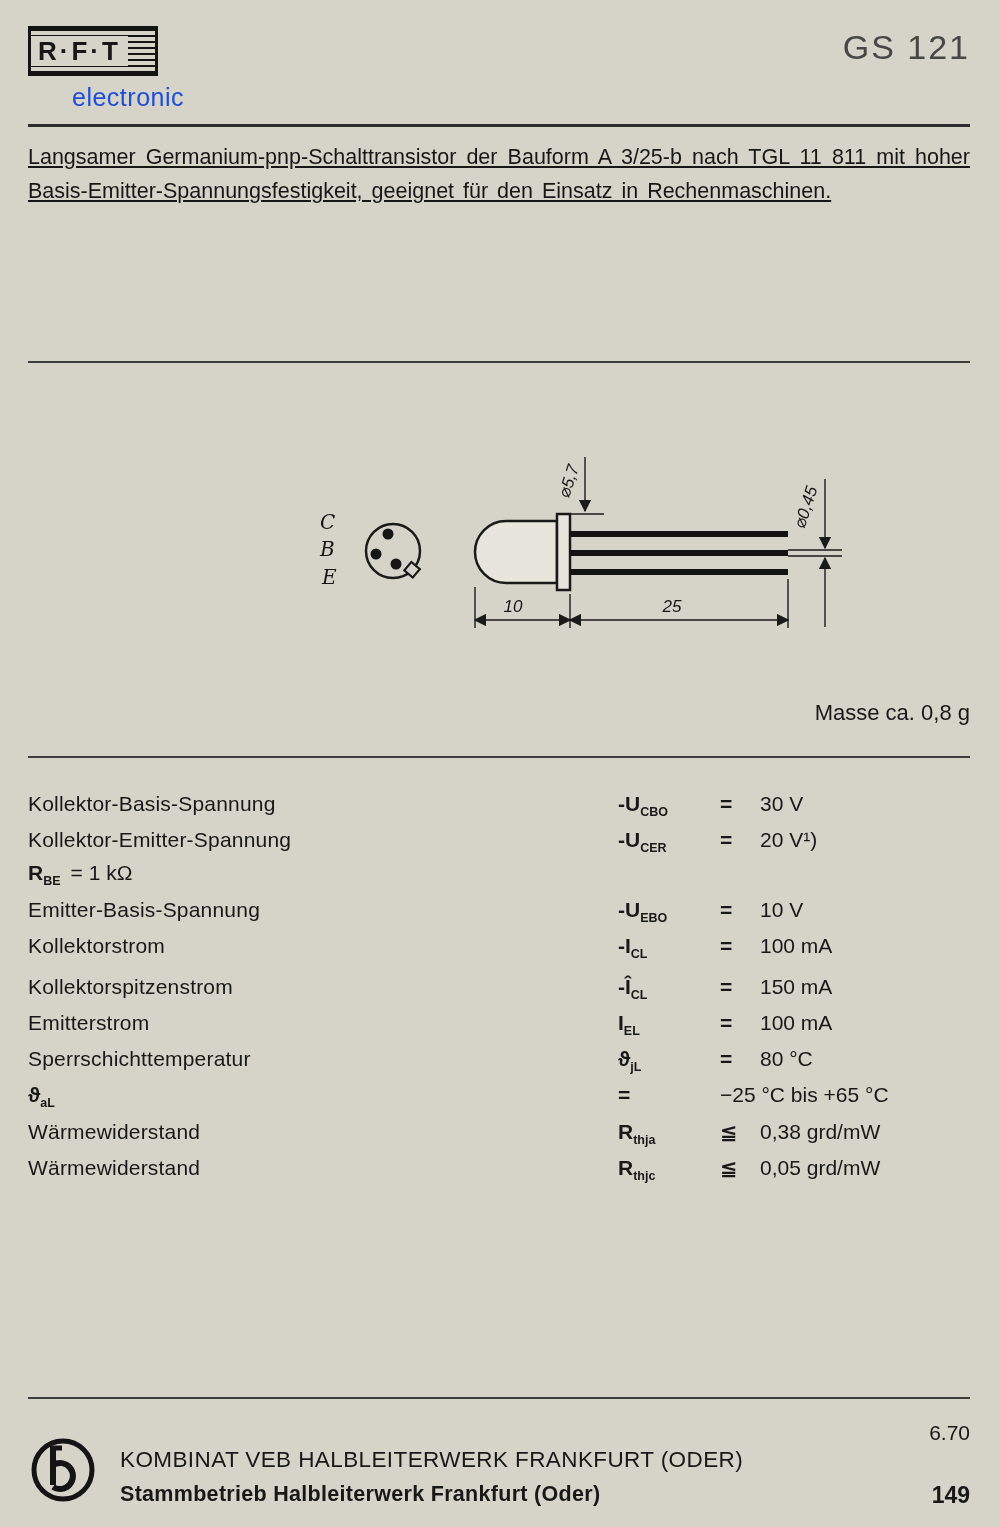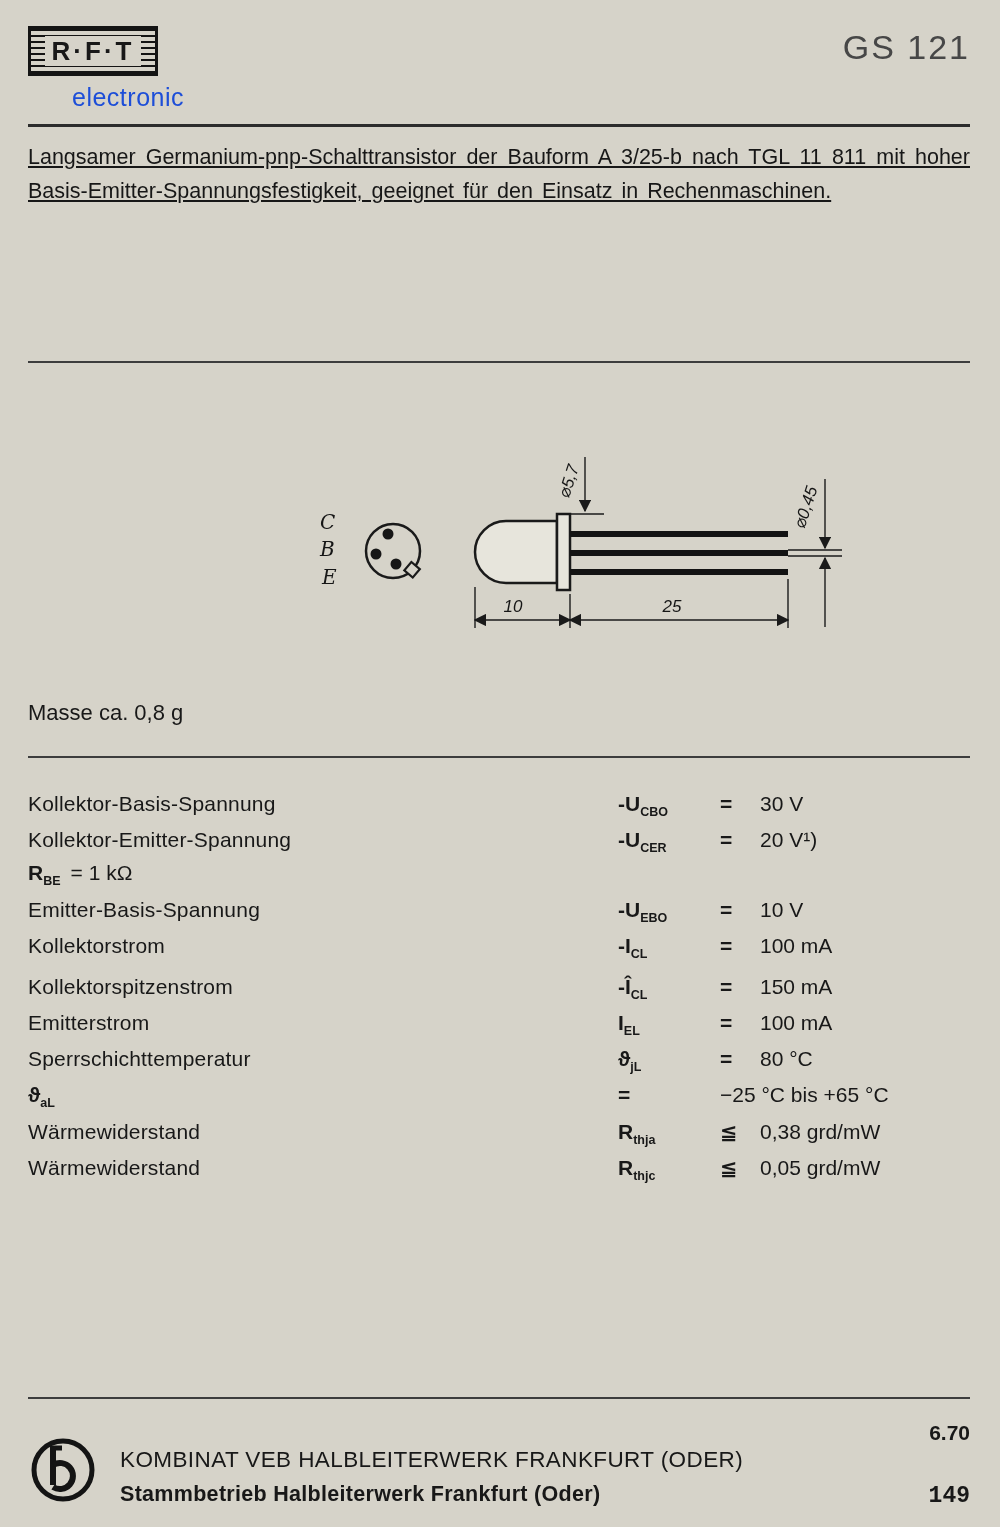--- a/index.html
+++ b/index.html
@@ -8,64 +8,64 @@
   body { font-family:"Liberation Sans","DejaVu Sans",sans-serif; }
   .page {
     width:1000px; height:1527px; margin:0 auto; position:relative; overflow:hidden;
     background:#d6d3c9; color:#181818; padding:0 30px 0 28px;
   }
   
   .header { display:flex; justify-content:space-between; align-items:flex-start; padding-top:26px; }
   .rft-logo {
     width:130px; height:50px; border:3px solid #141414;
     background:repeating-linear-gradient(to bottom,#141414 0 2px, rgba(0,0,0,0) 2px 6px);
-    display:flex; align-items:center; justify-content:center;
+    display:flex; align-items:center; 
   }
   .rft-letters { font-weight:bold; font-size:26px; letter-spacing:3px; line-height:1; background:#d6d3c9; padding:2px 7px; }
   .brand-sub { font-size:25px; margin-top:7px; letter-spacing:.5px; color:#1d4ed8;margin-left:44px; }
   .part-number { font-size:34px; font-weight:normal; color:#474747; letter-spacing:2px; margin-top:2px; }
   
   .rule { border:none; height:3px; background:#2c2c2c; margin-top:12px; }
   .rule.thin { height:2px; background:#3d3d3d; }
   .rule.mid { margin-top:152px; }
   .rule.pre-limits { margin-top:30px; }
   
   .intro { margin-top:14px; font-size:21.5px; line-height:1.58; text-align:justify; word-spacing:3px; color:#171717;text-decoration:underline; }
   
   .drawing { margin-top:68px; margin-left:252px; width:610px; height:235px; }
   .oln { fill:none; stroke:#1a1a1a; stroke-width:2.5; }
   .bodyshape { fill:#e7e5dc; stroke:#1a1a1a; stroke-width:2.5; }
   .dim { stroke:#1a1a1a; stroke-width:1.4; fill:none; }
   .pin { font-size:20px; font-style:italic; font-family:"DejaVu Serif",serif; fill:#161616; }
   .dimtext { font-size:17px; font-style:italic; fill:#161616; text-anchor:middle; }
   .dimnum { font-size:17px; font-style:italic; fill:#161616; text-anchor:middle; }
   
-  .mass { margin-top:34px; font-size:22px; }
+  .mass { margin-top:34px; font-size:22px;text-align:right; }
   .section-title { margin-top:18px; font-size:23px; font-weight:bold; letter-spacing:.3px; }
   .limits { margin-top:34px; font-size:21px; }
   .lrow { display:grid; grid-template-columns:590px 102px 40px 1fr; align-items:baseline; margin-bottom:9px; }
   .lrow.gap-top { margin-top:14px; }
   .l-label { letter-spacing:.2px; }
   .l-sym { font-weight:bold; white-space:nowrap; }
   .l-rel { font-weight:bold; }
   .l-val { white-space:nowrap; }
   .l-sym sub, .lnote sub { font-size:12.5px; font-weight:bold; }
   .lnote { margin:-3px 0 9px 0; }
   .lnote .sym-part { font-weight:bold; }
   .lnote .note-rest { margin-left:10px; }
   
   .footer-rule { position:absolute; left:28px; right:30px; bottom:128px; height:2px; background:#3d3d3d; }
   .footer { position:absolute; left:28px; right:30px; bottom:18px; height:92px; display:flex; align-items:flex-end; gap:22px; }
   .mfg-logo { flex:0 0 auto; }
   .company { padding-bottom:2px; }
   .company-line1 { font-size:22.5px; font-weight:normal; letter-spacing:.4px; }
   .company-line2 { font-size:21.5px; font-weight:bold; margin-top:9px; letter-spacing:.3px; }
   .footer-right { margin-left:auto; height:88px; display:flex; flex-direction:column; justify-content:space-between; text-align:right; }
-  .issue-date { font-size:21px; font-weight:bold; }
-  .page-num { font-size:23px; font-weight:bold;font-family:Liberation Mono, monospace; }
+  .issue-date { font-size:21px; font-weight:normal; }
+  .page-num { font-size:23px; font-weight:bold; }
 </style>
 </head>
 <body>
 
 <div class="page">
 
   <header class="header">
     <div>
       <div class="rft-logo">
         <span class="rft-letters">R·F·T</span>

